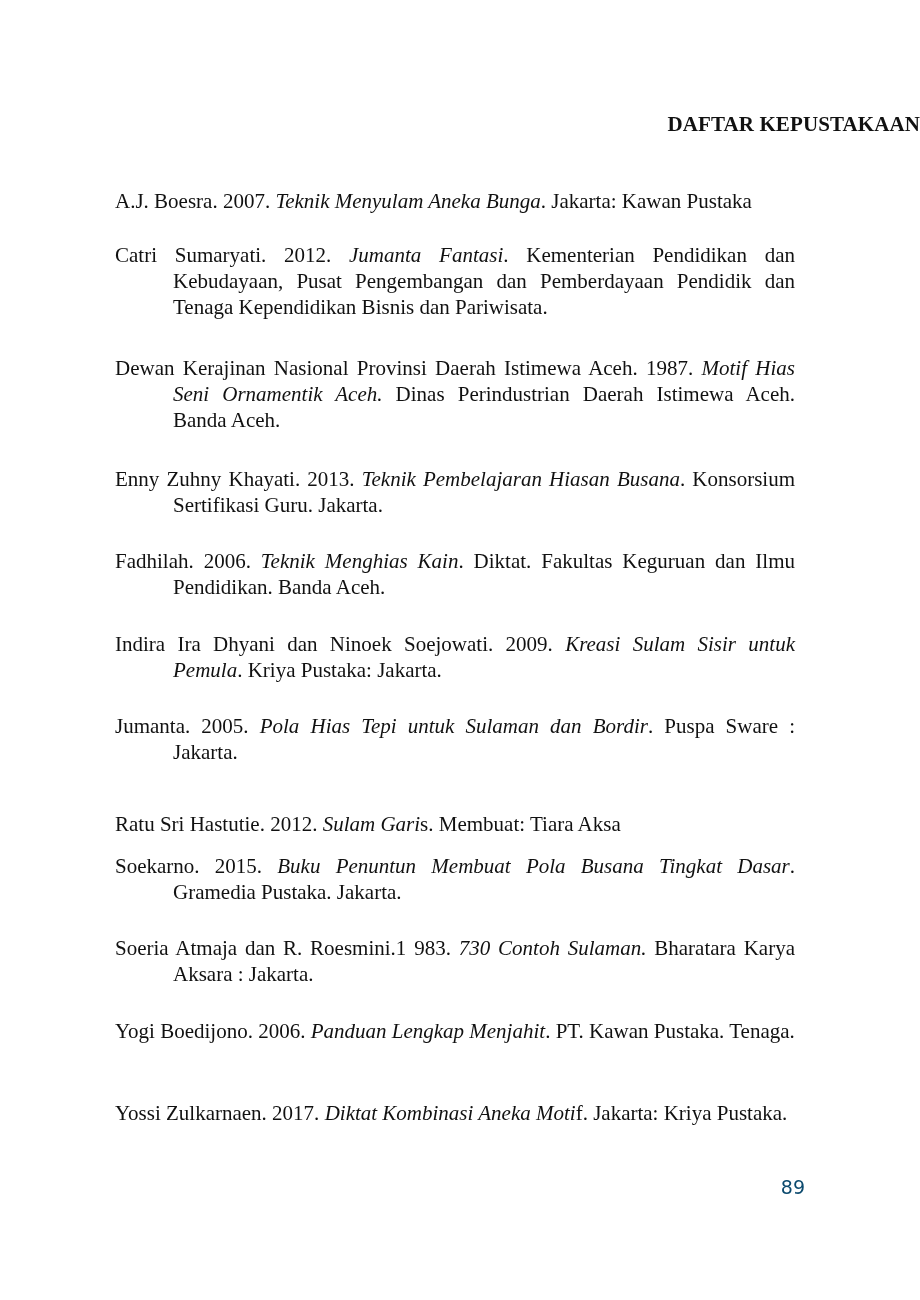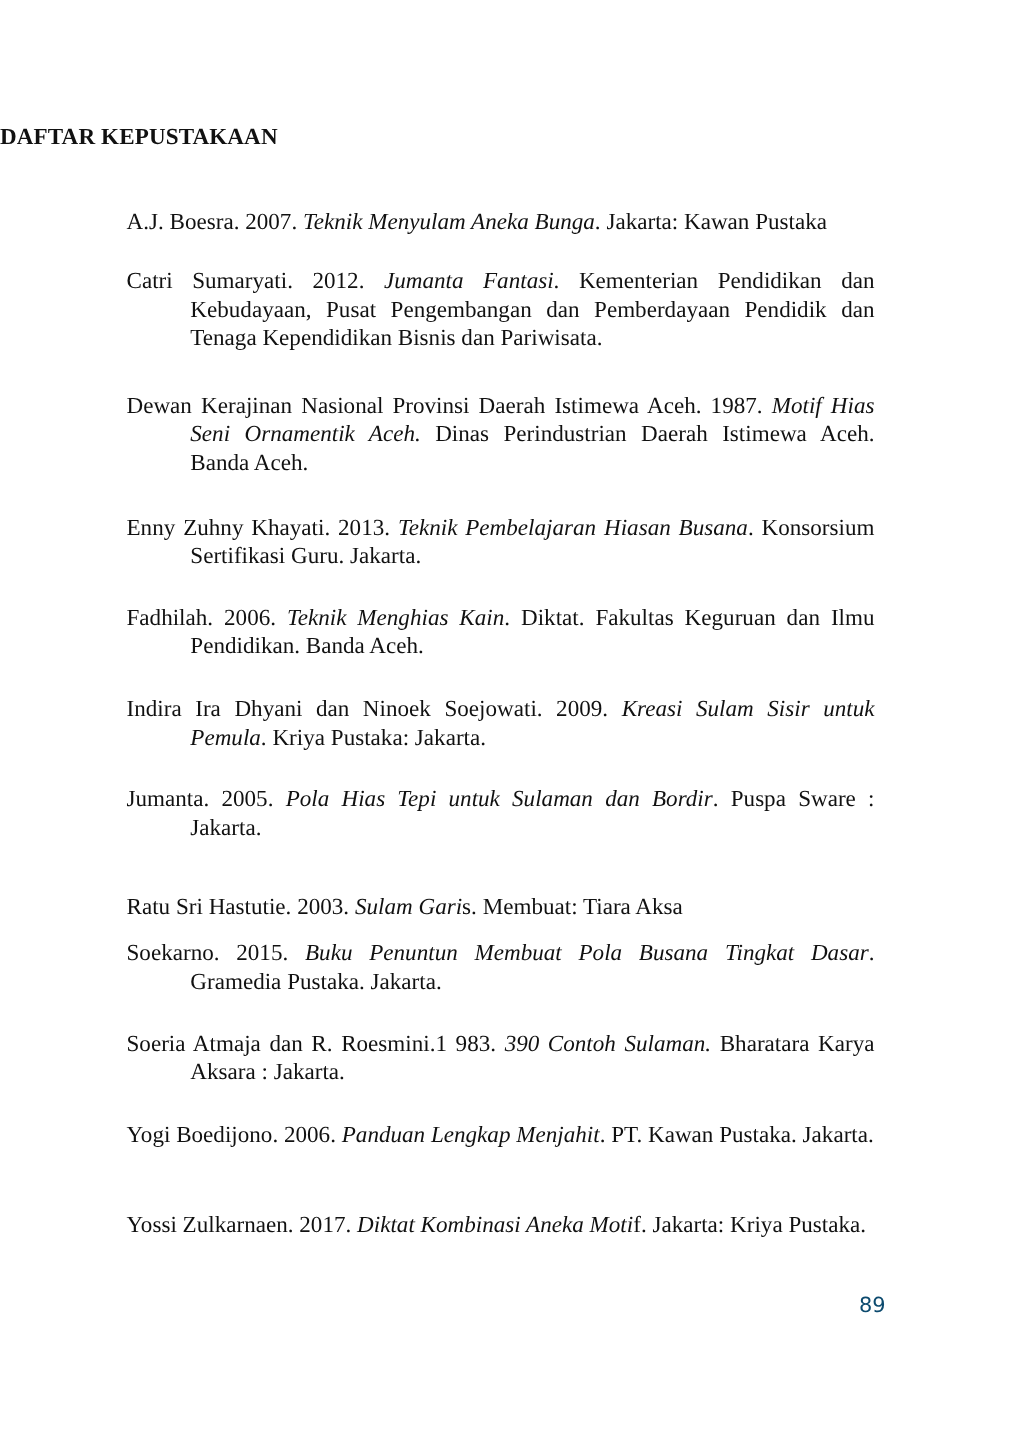--- a/index.html
+++ b/index.html
@@ -1,37 +1,37 @@
 <!DOCTYPE html>
 <html><head>
   <meta charset="utf-8">
   <style>
     html, body { margin: 0; padding: 0; background: #ffffff; }
     body { width: 920px; height: 1300px; position: relative; overflow: hidden;
            font-family: "Liberation Serif", serif; color: #111111; }
-    .title { position: absolute; top: 112px; left: 0; width: 920px; text-align: left;
+    .title { position: absolute; top: 112px; left: 0; width: 920px; text-align: right;
              font-weight: bold; font-size: 21px; letter-spacing: 0.1px; }
     .ref { position: absolute; left: 115px; width: 680px; font-size: 21px; line-height: 26px;
            text-align: justify; text-align-last: left; padding-left: 58px; text-indent: -58px;
            box-sizing: border-box; }
     .ref em { font-style: italic; margin-top: 40px; }
     .page-num { position: absolute; top: 1176px; right: 115px; font-family: "DejaVu Sans", sans-serif;
                 font-size: 19px; color: #0c4a6e; }
   </style>
 </head>
 <body>
 
 <div class="title">DAFTAR KEPUSTAKAAN</div>
 
 <div class="ref" style="top:188px"><span>A.J. Boesra. 2007. </span><em>Teknik Menyulam Aneka Bunga</em><span>. Jakarta: Kawan Pustaka</span></div>
 <div class="ref" style="top:242px"><span>Catri Sumaryati. 2012. </span><em>Jumanta Fantasi</em><span>. Kementerian Pendidikan dan Kebudayaan, Pusat Pengembangan dan Pemberdayaan Pendidik dan Tenaga Kependidikan Bisnis dan Pariwisata.</span></div>
 <div class="ref" style="top:355px"><span>Dewan Kerajinan Nasional Provinsi Daerah Istimewa Aceh. 1987. </span><em>Motif Hias Seni Ornamentik Aceh.</em><span> Dinas Perindustrian Daerah Istimewa Aceh. Banda Aceh.</span></div>
 <div class="ref" style="top:466px"><span>Enny Zuhny Khayati. 2013. </span><em>Teknik Pembelajaran Hiasan Busana</em><span>. Konsorsium Sertifikasi Guru. Jakarta.</span></div>
 <div class="ref" style="top:548px"><span>Fadhilah. 2006. </span><em>Teknik Menghias Kain</em><span>. Diktat. Fakultas Keguruan dan Ilmu Pendidikan. Banda Aceh.</span></div>
 <div class="ref" style="top:631px"><span>Indira Ira Dhyani dan Ninoek Soejowati. 2009. </span><em>Kreasi Sulam Sisir untuk Pemula</em><span>. Kriya Pustaka: Jakarta.</span></div>
 <div class="ref" style="top:713px"><span>Jumanta. 2005. </span><em>Pola Hias Tepi untuk Sulaman dan Bordir</em><span>. Puspa Sware : Jakarta.</span></div>
-<div class="ref" style="top:811px"><span>Ratu Sri Hastutie. 2003. </span><em>Sulam Gari</em><span>s. Membuat: Tiara Aksa</span></div>
+<div class="ref" style="top:811px"><span>Ratu Sri Hastutie. 2012. </span><em>Sulam Gari</em><span>s. Membuat: Tiara Aksa</span></div>
 <div class="ref" style="top:853px"><span>Soekarno. 2015. </span><em>Buku Penuntun Membuat Pola Busana Tingkat Dasar</em><span>. Gramedia Pustaka. Jakarta.</span></div>
-<div class="ref" style="top:935px"><span>Soeria Atmaja dan R. Roesmini.1 983. </span><em>390 Contoh Sulaman.</em><span> Bharatara Karya Aksara : Jakarta.</span></div>
-<div class="ref" style="top:1018px"><span>Yogi Boedijono. 2006. </span><em>Panduan Lengkap Menjahit</em><span>. PT. Kawan Pustaka. Jakarta.</span></div>
+<div class="ref" style="top:935px"><span>Soeria Atmaja dan R. Roesmini.1 983. </span><em>730 Contoh Sulaman.</em><span> Bharatara Karya Aksara : Jakarta.</span></div>
+<div class="ref" style="top:1018px"><span>Yogi Boedijono. 2006. </span><em>Panduan Lengkap Menjahit</em><span>. PT. Kawan Pustaka. Tenaga.</span></div>
 <div class="ref" style="top:1100px"><span>Yossi Zulkarnaen. 2017. </span><em>Diktat Kombinasi Aneka Moti</em><span>f. Jakarta: Kriya Pustaka.</span></div>
 
 <div class="page-num">89</div>
 
 </body></html>

